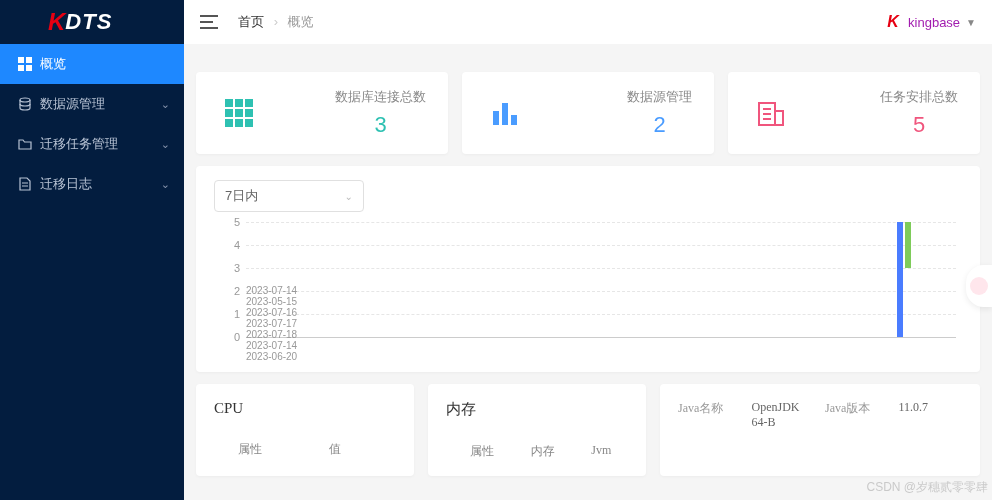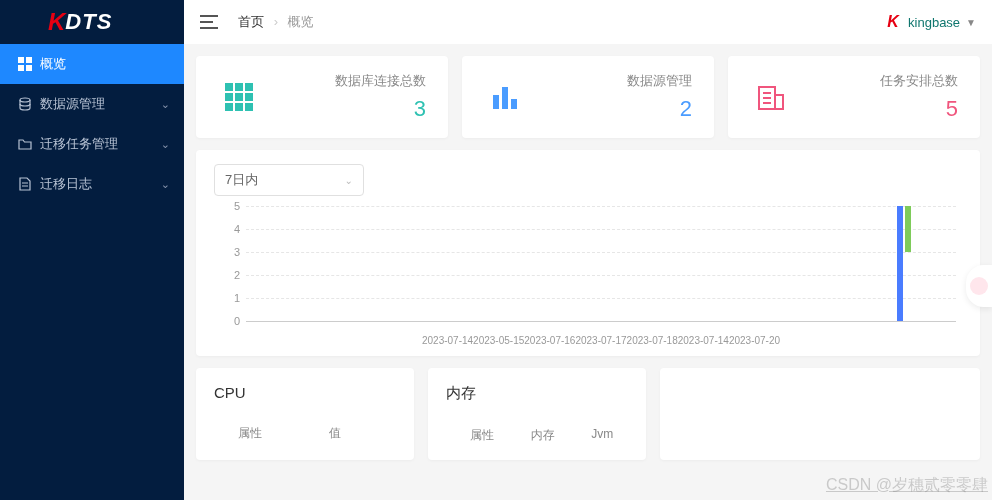--- a/index.html
+++ b/index.html
@@ -9,72 +9,72 @@
     .sidebar { width: 184px; background: #031d3f; display: flex; flex-direction: column; }
     .logo-area { height: 44px; background: #031d3f; display: flex; align-items: center; padding-left: 48px; }
     .logo-k { color: #e60012; font-size: 24px; font-weight: 900; font-style: italic; }
     .logo-text { color: #fff; font-size: 22px; font-weight: 700; letter-spacing: 1px; font-style: italic; }
     .nav { flex: 1; padding-top: 0; }
     .nav-item { display: flex; align-items: center; padding: 0 16px; height: 40px; color: #b8c3d4; cursor: pointer; position: relative; }
     .nav-item.active { background: #1e88ff; color: #fff; }
     .nav-item .icon-slot { width: 18px; display: flex; align-items: center; justify-content: center; margin-right: 6px; }
     .nav-item .caret { position: absolute; right: 14px; color: #8794ad; font-size: 11px; }
     
-    .main { flex: 1; background: #f5f5f5; display: flex; flex-direction: column; overflow: hidden; }
+    .main { flex: 1; background: #f5f5f5; display: flex; flex-direction: column; overflow: hidden; gap: 16px; }
     .topbar { height: 44px; background: #fff; display: flex; align-items: center; padding: 0 16px; }
     .hamburger { width: 18px; height: 14px; display: flex; flex-direction: column; justify-content: space-between; cursor: pointer; margin-right: 20px; }
     .hamburger span { height: 2px; background: #555; }
     .hamburger span:nth-child(2) { width: 70%; }
     .breadcrumb { font-size: 13px; color: #333; }
     .breadcrumb .sep { color: #ccc; margin: 0 6px; }
     .breadcrumb .cur { color: #999; }
     .userbox { margin-left: auto; display: flex; align-items: center; gap: 6px; cursor: pointer; }
     .userbox .klogo { width: 18px; height: 18px; display: flex; align-items: center; justify-content: center; color: #e60012; font-weight: 900; font-size: 16px; font-style: italic; }
-    .userbox .uname { font-size: 13px; color: #0f766e; }
+    .userbox .uname { font-size: 13px; color: #a21caf; }
     .userbox .dcaret { font-size: 10px; color: #888; }
     
     .content { flex: 1; padding: 12px; overflow-y: auto; }
     
     .stat-row { display: flex; gap: 14px; margin-bottom: 12px; }
     .stat-card { flex: 1; background: #fff; border-radius: 4px; box-shadow: 0 1px 3px rgba(0,0,0,0.04); padding: 16px 22px; display: flex; align-items: center; }
     .stat-icon { width: 42px; height: 42px; display: flex; align-items: center; justify-content: center; }
-    .stat-info { margin-left: auto; text-align: right; }
+    .stat-info { margin-left: auto; text-align: center; }
     .stat-label { font-size: 13px; color: #888; margin-bottom: 6px; }
     .stat-value { font-size: 22px; font-weight: 400; }
     .c-teal { color: #2ec1b2; }
     .c-blue { color: #4a9cff; }
     .c-pink { color: #f0557d; }
     
     .chart-card { background: #fff; border-radius: 4px; box-shadow: 0 1px 3px rgba(0,0,0,0.04); padding: 14px 18px 10px 18px; margin-bottom: 12px; }
     .chart-select { width: 150px; border: 1px solid #e0e0e0; border-radius: 4px; padding: 6px 10px; font-size: 13px; color: #666; display: flex; align-items: center; cursor: pointer; background: #fff; }
     .chart-select .scaret { margin-left: auto; color: #bbb; font-size: 10px; }
     .chart-legend { display: flex; justify-content: center; gap: 18px; margin: 6px 0; font-size: 12px; color: #444; }
     .lg-swatch { display: inline-block; width: 18px; height: 10px; border-radius: 2px; margin-right: 4px; vertical-align: middle; }
     .chart-area { position: relative; height: 150px; margin-left: 14px; margin-right: 6px; }
     .ylab { position: absolute; left: 0; font-size: 11px; color: #999; width: 12px; text-align: right; transform: translateY(-50%); }
     .grid-line { position: absolute; left: 18px; right: 0; border-top: 1px dashed #e6e6e6; }
     .grid-line.base { border-top: 1px solid #ccc; }
     .bars { position: absolute; bottom: 25px; display: flex; gap: 2px; }
     .bar { width: 6px; }
-    .xlabels { position: absolute; left: 18px; right: 0; bottom: 0; display: flex; justify-content: center; font-size: 10px; color: #999; }
+    .xlabels { position: absolute; left: 18px; right: 0; bottom: 0; display: flex; justify-content: space-between; font-size: 10px; color: #999; flex-direction: column; }
     
     .bottom-row { display: flex; gap: 14px; }
-    .info-card { background: #fff; border-radius: 4px; box-shadow: 0 1px 3px rgba(0,0,0,0.04); padding: 16px 18px; }
+    .info-card { background: #fff; border-radius: 4px; box-shadow: 0 1px 3px rgba(0,0,0,0.04); padding: 16px 18px; font-family: Liberation Serif, serif; }
     .info-card.small { flex: 0 0 218px; }
     .info-card.big { flex: 1; }
     .info-title { font-size: 15px; color: #333; margin-bottom: 24px; }
     .thead { display: flex; font-size: 12px; color: #888; }
     .thead span { flex: 1; margin-left: 24px; }
     .jtable { display: flex; font-size: 12px; color: #666; gap: 10px; }
     .jcol { flex: 1; }
     .jlab { color: #999; margin-bottom: 4px; }
     
     .fab { position: fixed; right: 0; top: 265px; width: 26px; height: 42px; background: #fff; border-radius: 18px 0 0 18px; box-shadow: 0 2px 6px rgba(0,0,0,0.08); display: flex; align-items: center; justify-content: center; }
     .fab-inner { width: 18px; height: 18px; border-radius: 50%; background: #ffe6ec; }
-    .watermark { position: fixed; right: 4px; bottom: 4px; font-size: 16px; color: rgba(120,120,120,0.35); pointer-events: none; text-decoration: underline; }
+    .watermark { position: fixed; right: 4px; bottom: 4px; font-size: 12px; color: rgba(120,120,120,0.35); pointer-events: none; }
   </style>
 </head>
 <body>
 
 <div class="layout">
   <div class="sidebar">
     <div class="logo-area">
       <span class="logo-k">K</span>
       <span class="logo-text">DTS</span>
     </div>
@@ -236,21 +236,21 @@
               <div class="bar" style="height: 115px; background: rgb(74, 124, 255);"></div>
               <div class="bar" style="height: 46px; background: rgb(126, 203, 90);"></div>
             </div>
             <div class="xlabels">
               <span>2023-07-14</span>
               <span>2023-05-15</span>
               <span>2023-07-16</span>
               <span>2023-07-17</span>
               <span>2023-07-18</span>
               <span>2023-07-14</span>
-              <span>2023-07-20</span>
+              <span>2023-06-20</span>
             </div>
           </div>
       </div>
 
       <div class="bottom-row">
         <div class="info-card small">
           <div class="info-title">CPU</div>
           <div class="thead">
             <span>属性</span>
             <span>值</span>
@@ -258,20 +258,34 @@
         </div>
         <div class="info-card small">
           <div class="info-title">内存</div>
           <div class="thead">
             <span>属性</span>
             <span>内存</span>
             <span>Jvm</span>
           </div>
         </div>
         <div class="info-card big">
+          <div class="jtable">
+            <div class="jcol">
+              <div class="jlab">Java名称</div>
+            </div>
+            <div class="jcol">
+              <div>OpenJDK 64-B</div>
+            </div>
+            <div class="jcol">
+              <div class="jlab">Java版本</div>
+            </div>
+            <div class="jcol">
+              <div>11.0.7</div>
+            </div>
+          </div>
         </div>
       </div>
     </div>
   </div>
 </div>
 
 <div class="fab">
     <div class="fab-inner"></div>
   </div>
 <div class="watermark">CSDN @岁穗贰零零肆</div>

